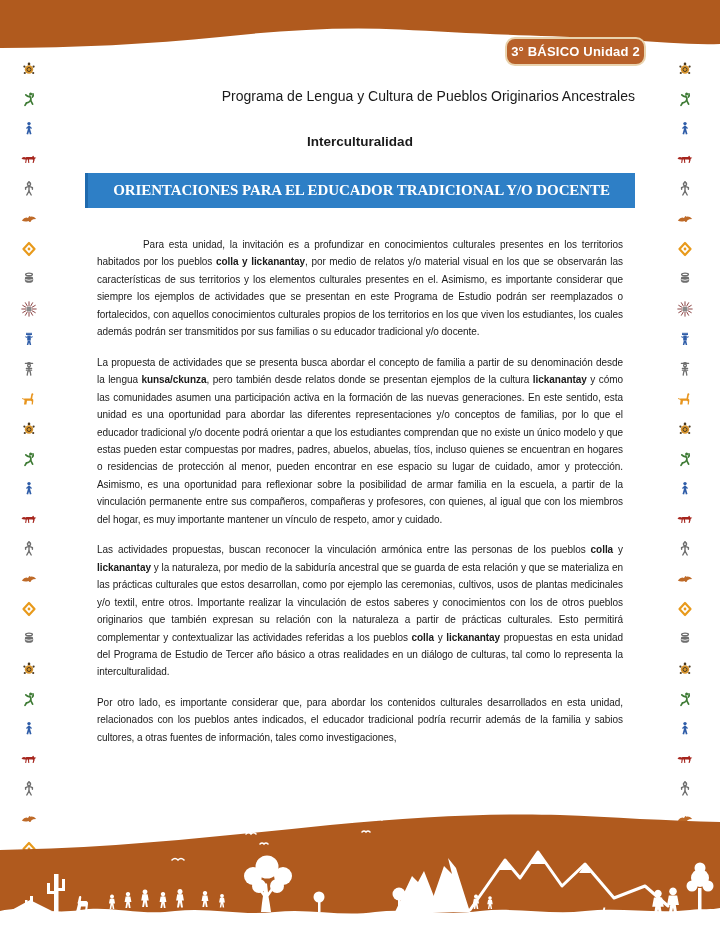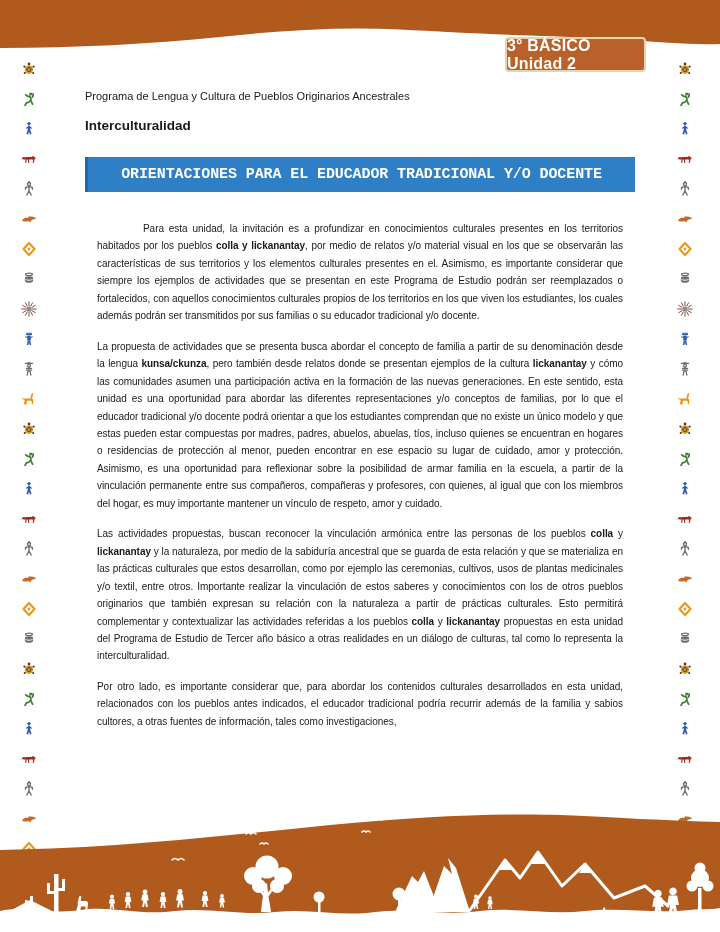--- a/index.html
+++ b/index.html
@@ -13,38 +13,38 @@
   }
   *{margin:0;padding:0;box-sizing:border-box;}
   html,body{background:#888;}
   .page{
     position:relative;width:720px;height:932px;margin:0 auto;
     background:var(--page_bg);overflow:hidden;
     font-family:"Liberation Sans",sans-serif;color:var(--text_color);
   }
   .top-band-svg{position:absolute;top:0;left:0;width:720px;height:70px;display:block;}
   .unit-badge{
-    position:absolute;left:505px;top:37px;width:141px;height:35px;
+    position:absolute;left:505px;top:37px;width:141px;height:29px;
     background:var(--badge_orange);border:2px solid var(--badge_border);
-    border-radius:4px;display:flex;align-items:center;justify-content:center;
-    color:#fff;font-size:16px;font-weight:bold;letter-spacing:.2px;z-index:3;
+    border-radius:10px;display:flex;align-items:center;justify-content:center;
+    color:#fff;font-size:13px;font-weight:bold;letter-spacing:.2px;z-index:3;
   }
   .icon-col{position:absolute;top:61px;width:16px;display:flex;flex-direction:column;gap:14px;z-index:1;}
   .icon-col.left{left:21px;}
   .icon-col.right{left:677px;}
   .glyph{width:16px;height:16px;display:block;}
   .glyph svg{width:16px;height:16px;display:block;}
   .content{position:absolute;left:85px;top:86px;width:550px;z-index:2;}
-  .doc-title{font-size:11px;text-align:left;line-height:20px;}
-  .doc-subtitle{font-size:13.5px;font-weight:bold;margin-top:10px;line-height:20px;}
+  .doc-title{font-size:14px;text-align:right;line-height:20px;}
+  .doc-subtitle{font-size:13.5px;font-weight:bold;text-align:center;margin-top:26px;line-height:20px;}
   .section-banner{
     margin-top:21px;height:35px;background:var(--banner_blue);
     border-left:3px solid var(--banner_blue_dark);
     display:flex;align-items:center;justify-content:center;
-    color:#fff;font-family:Liberation Mono, monospace;font-weight:bold;
+    color:#fff;font-family:Liberation Serif, serif;font-weight:bold;
     font-size:15px;letter-spacing:-.1px;white-space:nowrap;
   }
   .paragraphs{margin-top:28px;padding:0 12px;width:550px;}
   .paragraphs p{
     font-size:10px;line-height:17.45px;text-align:justify;
     margin-bottom:13px;letter-spacing:-0.05px;
   }
   .paragraphs p.indent{text-indent:46px;}
   .footer-svg{position:absolute;left:0;bottom:0;width:720px;height:124px;display:block;z-index:4;}
 </style>

